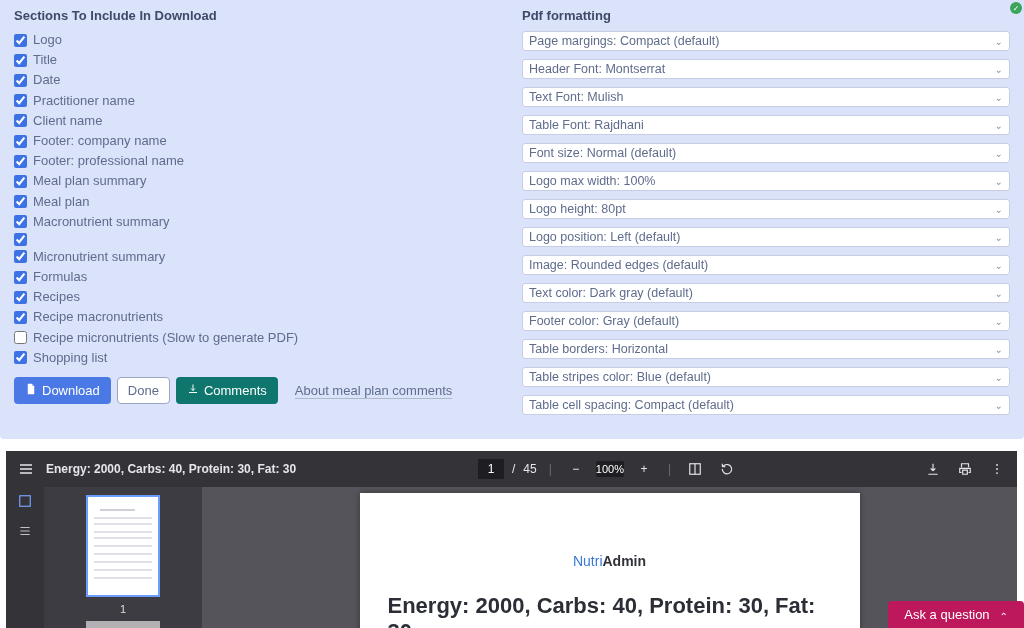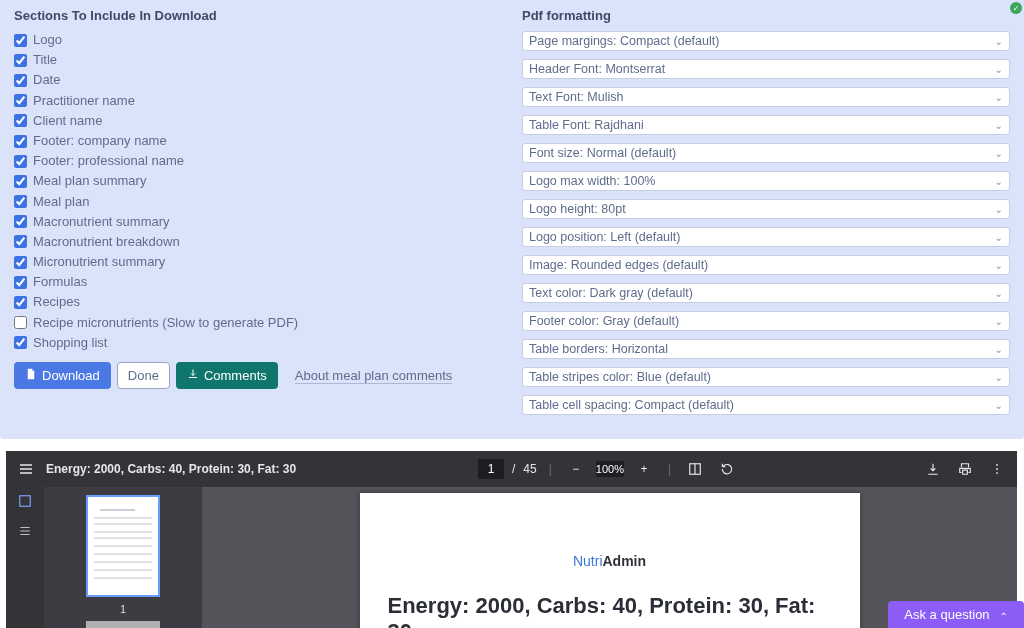--- a/index.html
+++ b/index.html
@@ -182,21 +182,21 @@
   .pdf-main-title {
     font-size: 22px; font-weight:800;
     color:#2b2e36;
     margin-bottom: 12px;
   }
 
   
   .ask-q {
     position:absolute;
     right:0; bottom:0;
-    background:#8b5cf6;
+    background:#be185d;
     color:#fff;
     font-size:13px;
     padding:6px 16px;
     border-radius:4px 4px 0 0;
     display:flex;align-items:flex-end;gap:10px;
     cursor:pointer;
   }
   .ask-q .caret { font-size:10px; }
 
   
@@ -256,33 +256,36 @@
         <label class="checkbox-row">
           <input type="checkbox" checked="" style="">
           <span>Meal plan</span>
         </label>
         <label class="checkbox-row">
           <input type="checkbox" checked="" style="">
           <span>Macronutrient summary</span>
         </label>
         <label class="checkbox-row">
           <input type="checkbox" checked="" style="">
-          <span>Macronutrient breakdown</span>
         </label>
         <label class="checkbox-row">
           <input type="checkbox" checked="" style="">
           <span>Micronutrient summary</span>
         </label>
         <label class="checkbox-row">
           <input type="checkbox" checked="" style="">
           <span>Formulas</span>
         </label>
         <label class="checkbox-row">
           <input type="checkbox" checked="" style="">
           <span>Recipes</span>
+        </label>
+        <label class="checkbox-row">
+          <input type="checkbox" checked="" style="">
+          <span>Recipe macronutrients</span>
         </label>
         <label class="checkbox-row">
           <input type="checkbox" style="">
           <span>Recipe micronutrients (Slow to generate PDF)</span>
         </label>
         <label class="checkbox-row">
           <input type="checkbox" checked="" style="">
           <span>Shopping list</span>
         </label>
       </div>

